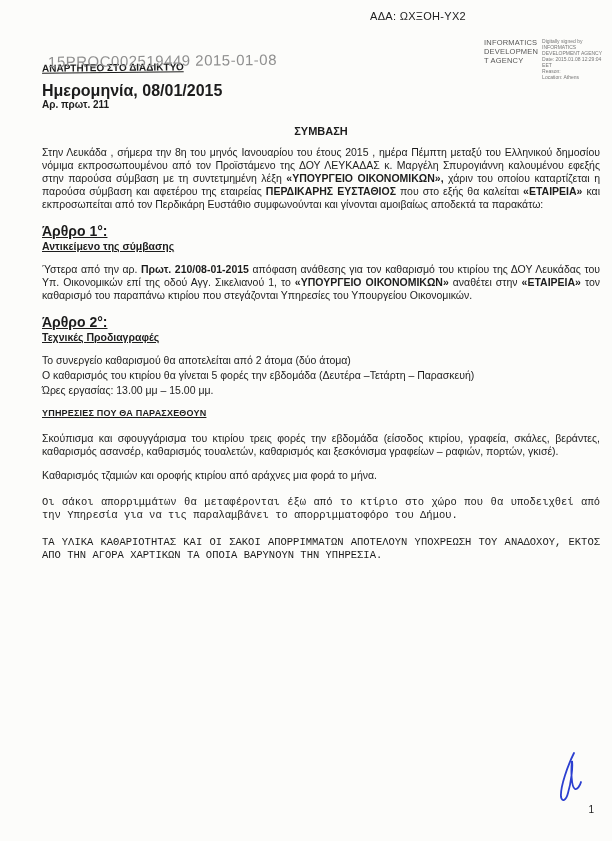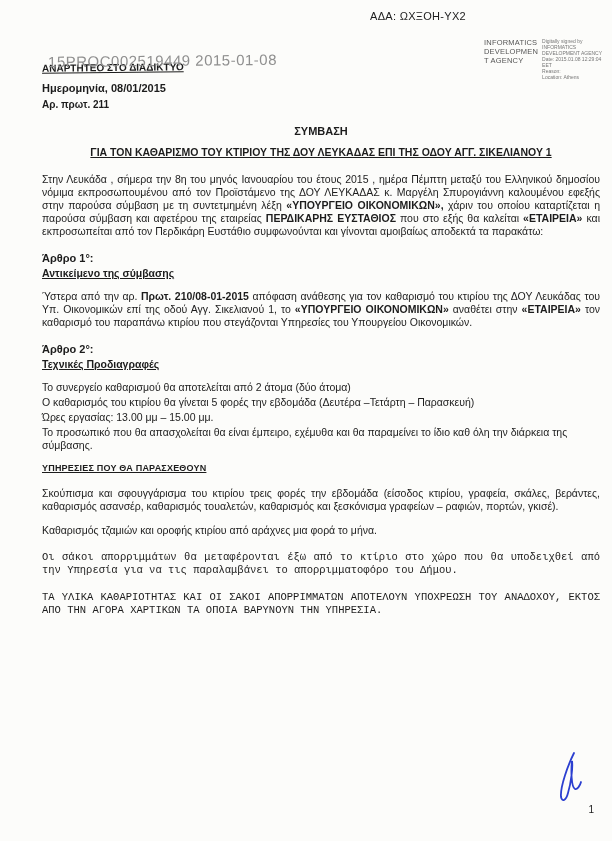--- a/index.html
+++ b/index.html
@@ -18,27 +18,27 @@
   .ada{position:absolute;top:10px;left:370px;font-size:11px;letter-spacing:.3px;}
   .digsig{position:absolute;top:38px;right:14px;width:138px;display:flex;gap:4px;}
   .digsig .agency{font-size:7.5px;line-height:9px;color:#555;letter-spacing:.2px;}
   .digsig .details{font-size:5px;line-height:6px;color:#777;width:62px;}
   .stamp{
     position:absolute;top:52px;left:48px;
     font-size:15px;color:#8f8f8f;letter-spacing:.5px;
     transform:rotate(-.6deg);white-space:nowrap;
   }
   .anartiteo{position:absolute;top:62px;left:42px;font-size:10px;font-weight:bold;text-decoration:underline;transform:rotate(-.6deg);}
-  .dateline{position:absolute;top:82px;left:42px;font-size:11px;font-weight:bold;}
+  .dateline{position:absolute;top:82px;left:42px;font-size:16px;font-weight:bold;}
   .protline{position:absolute;top:99px;left:42px;font-size:10px;font-weight:bold;}
   .content{position:absolute;top:125px;left:42px;right:36px;font-size:10.5px;line-height:13px;}
   .title{text-align:center;font-weight:bold;font-size:11px;margin:0 0 8px 0;}
   .subtitle{text-align:center;font-weight:bold;font-size:10.5px;text-decoration:underline;margin:0 14px 14px 14px;}
   .para{text-align:justify;margin:0 0 14px 0;}
-  .art-head{font-weight:bold;font-size:11px;margin:4px 0 2px 0;}
+  .art-head{font-weight:bold;font-size:14px;margin:4px 0 2px 0;text-decoration:underline;}
   .art-sub{font-weight:bold;font-size:10.5px;text-decoration:underline;margin:0 0 10px 0;}
   .line{margin:0 0 2px 0;}
   .svc-head{font-weight:bold;font-size:9px;text-decoration:underline;margin:10px 0 12px 0;letter-spacing:.2px;}
   .svc-p{text-align:justify;margin:0 0 11px 0;}
   .svc-last{margin-top:14px;font-family:Liberation Mono, monospace;}
   .pagenum{position:absolute;bottom:26px;right:42px;font-size:10px;}
   .signature{position:absolute;bottom:36px;right:52px;width:34px;height:56px;}
 </style>
 </head>
 <body>
@@ -62,36 +62,34 @@
   </div>
 
   <div class="anartiteo">ΑΝΑΡΤΗΤΕΟ ΣΤΟ ΔΙΑΔΙΚΤΥΟ</div>
   <div class="stamp">15PROC002519449 2015-01-08</div>
   <div class="dateline">Ημερομηνία, 08/01/2015</div>
   <div class="protline">Αρ. πρωτ. 211</div>
 
   <div class="content">
 
     <div class="title">ΣΥΜΒΑΣΗ</div>
-    <div class="subtitle">ΓΙΑ ΤΟΝ ΚΑΘΑΡΙΣΜΟ ΤΟΥ ΚΤΙΡΙΟΥ ΤΗΣ ΔΟΥ ΛΕΥΚΑΔΑΣ ΕΠΙ ΤΗΣ ΟΔΟΥ ΑΓΓ. ΣΙΚΕΛΙΑΝΟΥ 1</div>
 
     <p class="para"><span>Στην Λευκάδα , σήμερα την 8η του μηνός Ιανουαρίου του έτους 2015 , ημέρα Πέμπτη μεταξύ του Ελληνικού δημοσίου νόμιμα εκπροσωπουμένου από τον Προϊστάμενο της ΔΟΥ ΛΕΥΚΑΔΑΣ κ. Μαργέλη Σπυρογιάννη καλουμένου εφεξής στην παρούσα σύμβαση με τη συντετμημένη λέξη </span><span class="b">«ΥΠΟΥΡΓΕΙΟ ΟΙΚΟΝΟΜΙΚΩΝ»,</span><span> χάριν του οποίου καταρτίζεται η παρούσα σύμβαση και αφετέρου της εταιρείας </span><span class="b">ΠΕΡΔΙΚΑΡΗΣ ΕΥΣΤΑΘΙΟΣ</span><span> που στο εξής θα καλείται </span><span class="b">«ΕΤΑΙΡΕΙΑ»</span><span> και εκπροσωπείται από τον Περδικάρη Ευστάθιο συμφωνούνται και γίνονται αμοιβαίως αποδεκτά τα παρακάτω:</span></p>
 
     <div class="art-head">Άρθρο 1°:</div>
     <div class="art-sub">Αντικείμενο της σύμβασης</div>
 
     <p class="para"><span>Ύστερα από την αρ. </span><span class="b">Πρωτ. 210/08-01-2015</span><span> απόφαση ανάθεσης για τον καθαρισμό του κτιρίου της ΔΟΥ Λευκάδας του Υπ. Οικονομικών επί της οδού Αγγ. Σικελιανού 1, το </span><span class="b">«ΥΠΟΥΡΓΕΙΟ ΟΙΚΟΝΟΜΙΚΩΝ»</span><span> αναθέτει στην </span><span class="b">«ΕΤΑΙΡΕΙΑ»</span><span> τον καθαρισμό του παραπάνω κτιρίου που στεγάζονται Υπηρεσίες του Υπουργείου Οικονομικών.</span></p>
 
     <div class="art-head">Άρθρο 2°:</div>
     <div class="art-sub">Τεχνικές Προδιαγραφές</div>
 
     <div class="line">Το συνεργείο καθαρισμού θα αποτελείται από 2 άτομα (δύο άτομα)</div>
     <div class="line">Ο καθαρισμός του κτιρίου θα γίνεται 5 φορές την εβδομάδα (Δευτέρα –Τετάρτη – Παρασκευή)</div>
     <div class="line">Ώρες εργασίας: 13.00 μμ – 15.00 μμ.</div>
-    <div class="line">Το προσωπικό που θα απασχολείται θα είναι έμπειρο, εχέμυθα και θα παραμείνει το ίδιο καθ όλη την διάρκεια της σύμβασης.</div>
 
     <div class="svc-head">ΥΠΗΡΕΣΙΕΣ ΠΟΥ ΘΑ ΠΑΡΑΣΧΕΘΟΥΝ</div>
 
     <p class="svc-p">Σκούπισμα και σφουγγάρισμα του κτιρίου τρεις φορές την εβδομάδα (είσοδος κτιρίου, γραφεία, σκάλες, βεράντες, καθαρισμός ασανσέρ, καθαρισμός τουαλετών, καθαρισμός και ξεσκόνισμα γραφείων – ραφιών, πορτών, γκισέ).</p>
     <p class="svc-p">Καθαρισμός τζαμιών και οροφής κτιρίου από αράχνες μια φορά το μήνα.</p>
     <p class="svc-p svc-last">Οι σάκοι απορριμμάτων θα μεταφέρονται έξω από το κτίριο στο χώρο που θα υποδειχθεί από την Υπηρεσία για να τις παραλαμβάνει το απορριμματοφόρο του Δήμου.</p>
     <p class="svc-p svc-last">ΤΑ ΥΛΙΚΑ ΚΑΘΑΡΙΟΤΗΤΑΣ ΚΑΙ ΟΙ ΣΑΚΟΙ ΑΠΟΡΡΙΜΜΑΤΩΝ ΑΠΟΤΕΛΟΥΝ ΥΠΟΧΡΕΩΣΗ ΤΟΥ ΑΝΑΔΟΧΟΥ, ΕΚΤΟΣ ΑΠΟ ΤΗΝ ΑΓΟΡΑ ΧΑΡΤΙΚΩΝ ΤΑ ΟΠΟΙΑ ΒΑΡΥΝΟΥΝ ΤΗΝ ΥΠΗΡΕΣΙΑ.</p>
 
   </div>
 

